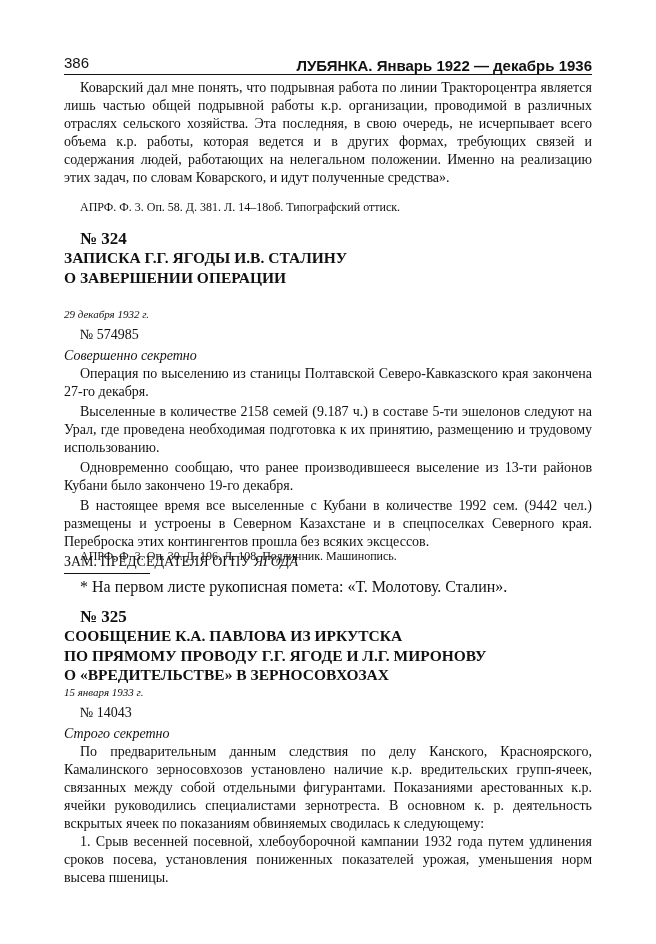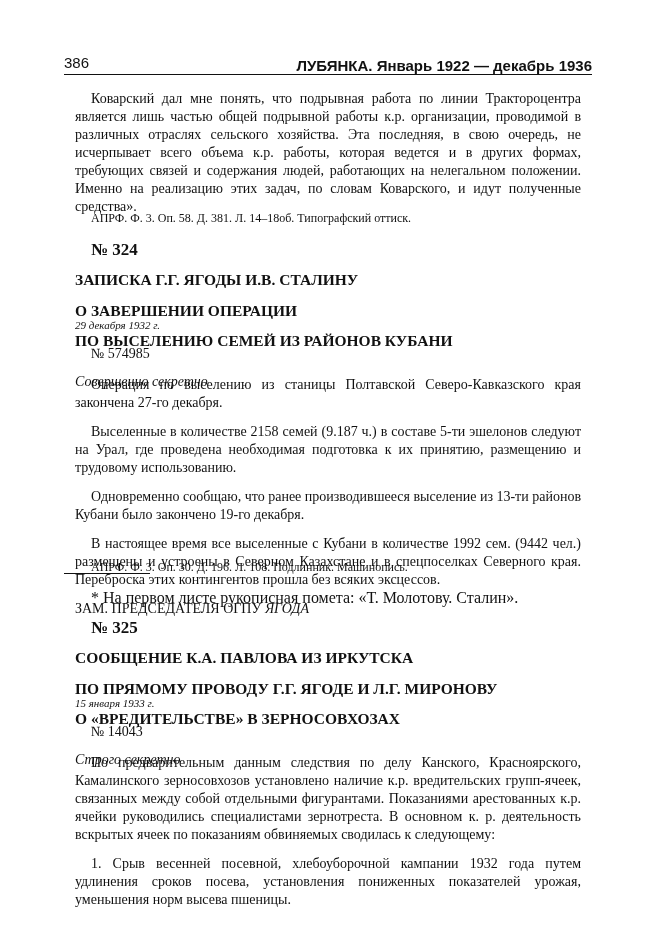--- a/index.html
+++ b/index.html
@@ -6,21 +6,21 @@
   body { width: 656px; height: 944px; position: relative; overflow: hidden; color: #111; }
   .page { position: absolute; left: 64px; top: 0; width: 528px; }
   .serif { font-family: "Liberation Serif", "DejaVu Serif", serif; }
   .sans { font-family: "Liberation Sans", "DejaVu Sans", sans-serif; }
 
   .running-head { position: absolute; top: 58px; left: 0; width: 528px; height: 16px; border-bottom: 1.5px solid #111; }
   .running-head .pnum { position: absolute; left: 0; top: -4px; font-size: 15px; font-weight: normal; }
   .running-head .title { position: absolute; right: 0; top: -1px; font-size: 15px; font-weight: bold; }
 
   .block { position: absolute; left: 0; width: 528px; }
-  p { margin: 11px; }
+  p { margin: 0; }
   .body-text { font-size: 14px; line-height: 18px; text-align: justify; }
   .body-text .indent { text-indent: 16px; }
   .source { font-size: 12px; line-height: 15px; padding-left: 16px; }
   .doc-num { font-size: 17px; font-weight: bold; line-height: 19px; padding-left: 16px; }
   .doc-title { font-size: 15.5px; font-weight: bold; line-height: 19.5px; text-transform: uppercase; }
   .doc-date { font-style: italic; font-size: 11px; line-height: 17px; }
   .doc-reg { font-size: 14px; line-height: 17px; padding-left: 16px; }
   .doc-class { font-style: italic; font-size: 14px; line-height: 17px; }
   .signature { font-size: 14px; line-height: 18px; text-align: left; }
   .signature .sig-name { font-style: italic; }
@@ -43,21 +43,20 @@
       </div>
   </div>
   <div class="block serif" style="top:200px;">
     <p class="source">АПРФ. Ф. 3. Оп. 58. Д. 381. Л. 14–18об. Типографский оттиск.</p>
   </div>
 
   <div class="block serif" style="top:229px;">
     <p class="doc-num">№ 324</p>
     <p class="doc-title">ЗАПИСКА Г.Г. ЯГОДЫ И.В. СТАЛИНУ</p>
     <p class="doc-title">О ЗАВЕРШЕНИИ ОПЕРАЦИИ</p>
-    <p class="doc-title">ПО ВЫСЕЛЕНИЮ СЕМЕЙ ИЗ РАЙОНОВ КУБАНИ</p>
   </div>
   <div class="block serif" style="top:306px;">
     <p class="doc-date">29 декабря 1932 г.</p>
     <p class="doc-reg" style="margin-top:3px;">№ 574985</p>
     <p class="doc-class" style="margin-top:4px;">Совершенно секретно</p>
   </div>
   <div class="block serif body-text" style="top:365px;">
     <p class="indent">Операция по выселению из станицы Полтавской Северо-Кавказского края закончена 27-го декабря.</p>
     <p class="indent" style="margin-top:2px;">Выселенные в количестве 2158 семей (9.187 ч.) в составе 5-ти эшелонов следуют на Урал, где проведена необходимая подготовка к их принятию, размещению и трудовому использованию.</p>
     <p class="indent" style="margin-top:2px;">Одновременно сообщаю, что ранее производившееся выселение из 13-ти районов Кубани было закончено 19-го декабря.</p>

